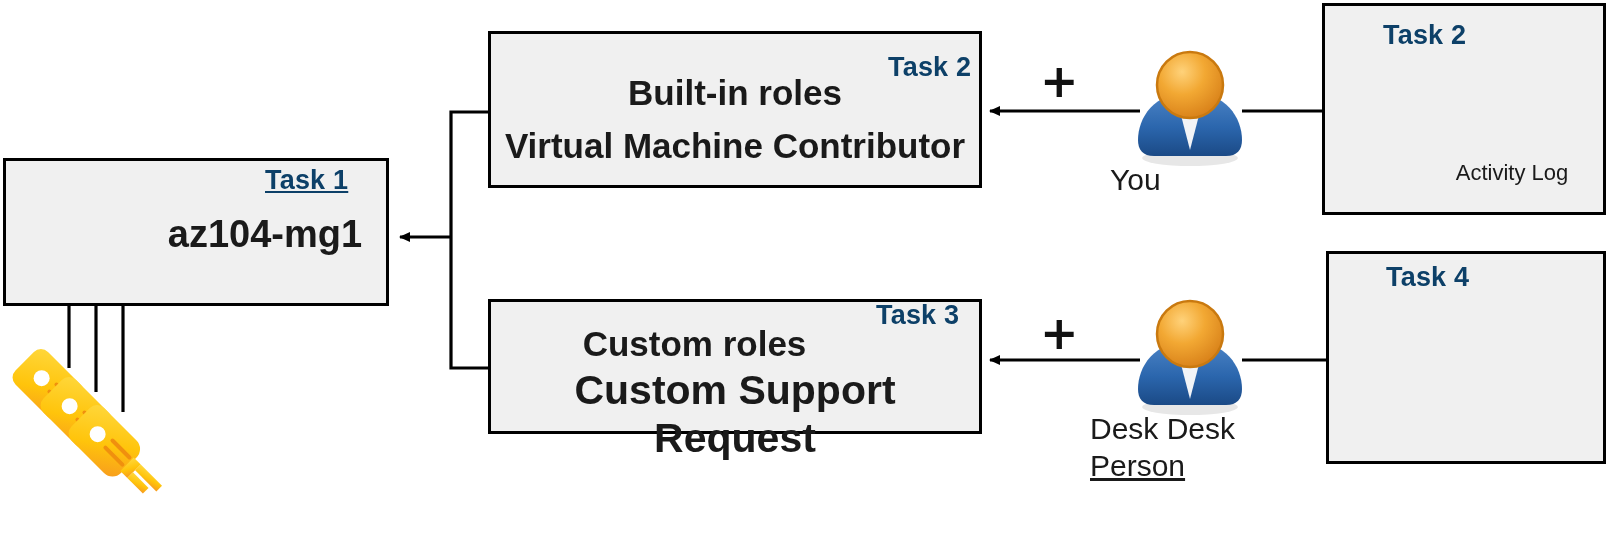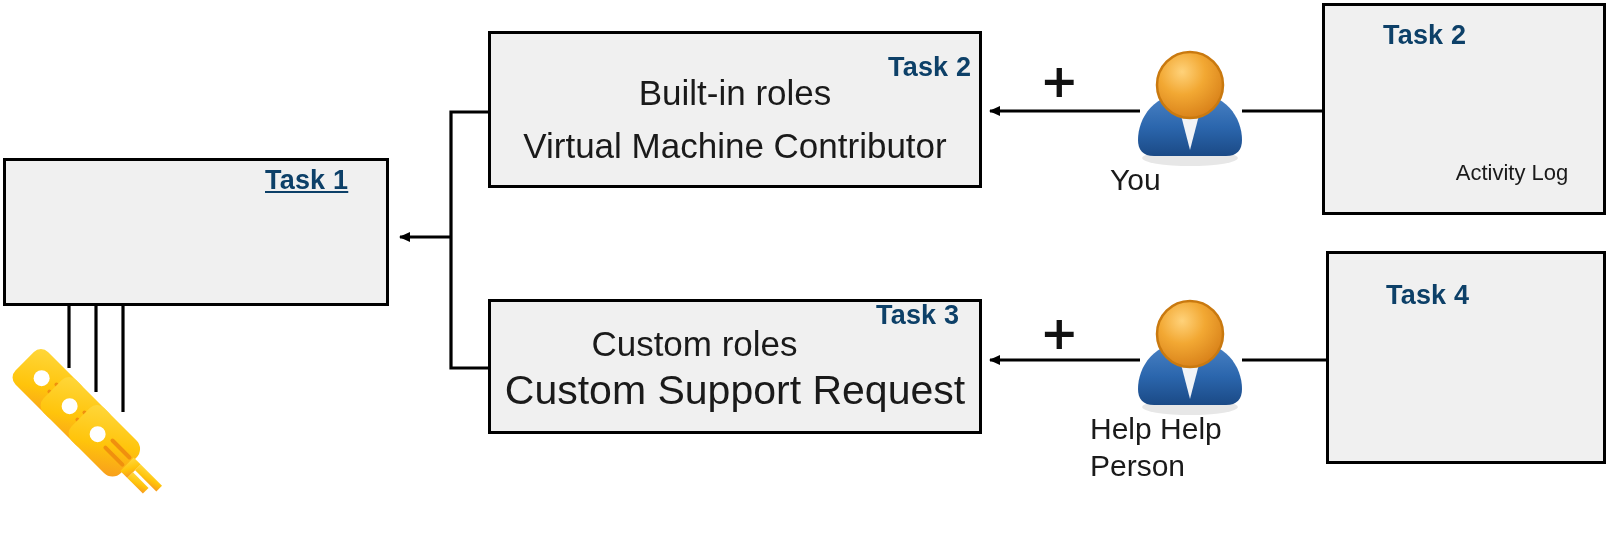--- a/index.html
+++ b/index.html
@@ -3,21 +3,21 @@
 <meta charset="utf-8">
 <style>
   html,body{margin:0;padding:0;background:#ffffff;}
   body{width:1609px;height:541px;position:relative;overflow:hidden;
        font-family:"Liberation Sans","DejaVu Sans",sans-serif;}
   .stage{position:absolute;left:0;top:0;width:1609px;height:541px;}
 
   
   .box{position:absolute;background:#f0f0f0;border:3px solid #000000;box-sizing:border-box;}
   .tasklabel{position:absolute;color:#0d4068;font-weight:bold;font-size:27px;letter-spacing:0.2px;}
-  .boxtext{position:absolute;color:#1a1a1a;font-weight:400;text-align:center;line-height:1.18;}
+  .boxtext{position:absolute;color:#1a1a1a;font-weight:700;text-align:center;line-height:1.18;}
 
   
   .svglayer{position:absolute;left:0;top:0;width:1609px;height:541px;pointer-events:none;}
 
   
   .plus{position:absolute;color:#111;font-weight:bold;font-size:46px;line-height:1;font-family:"DejaVu Sans",sans-serif;}
 
   
   .personlabel{position:absolute;text-align:left;color:#1a1a1a;font-size:30px;line-height:1.15;}
 
@@ -175,39 +175,40 @@
 
     <g>
       <path d="M1412,336 h-22 v58 h58 v-22" fill="none" stroke="#b3b3b3" stroke-width="11" stroke-linecap="round" stroke-linejoin="round"></path>
       <path d="M1417,381 L1464,334" stroke="#3fa0e8" stroke-width="15" stroke-linecap="butt"></path>
       <path d="M1478,322 L1478,362 L1438,322 z" fill="#3fa0e8"></path>
     </g>
   </svg>
 
   <div class="box" style="left:3px;top:158px;width:386px;height:148px;"></div>
   <div class="tasklabel" style="left:265px;top:165px;text-decoration:underline;">Task 1</div>
+  <div class="boxtext" style="left:150px;top:212px;width:230px;font-size:38px;">az104-mg1</div>
 
   <div class="box" style="left:488px;top:31px;width:494px;height:157px;"></div>
   <div class="tasklabel" style="left:888px;top:44px;margin-top:8px;">Task 2</div>
   <div class="boxtext" style="left:492px;top:72px;width:486px;font-size:35px;">Built-in roles</div>
   <div class="boxtext" style="left:492px;top:115px;width:486px;font-size:35px;margin-top:10px;">Virtual Machine Contributor</div>
 
   <div class="box" style="left:488px;top:299px;width:494px;height:135px;"></div>
   <div class="tasklabel" style="left:876px;top:300px;">Task 3</div>
   <div class="boxtext" style="left:492px;top:323px;width:405px;font-size:35px;">Custom roles</div>
   <div class="boxtext" style="left:492px;top:366px;width:486px;font-size:41px;">Custom Support Request</div>
 
   <div class="box" style="left:1322px;top:3px;width:284px;height:212px;"></div>
   <div class="tasklabel" style="left:1383px;top:20px;">Task 2</div>
   <div class="cardcaption" style="left:1322px;top:160px;width:284px;">Activity Log</div>
 
   <div class="box" style="left:1326px;top:251px;width:280px;height:213px;"></div>
-  <div class="tasklabel" style="left:1386px;top:280px;">Task 4</div>
+  <div class="tasklabel" style="left:1386px;top:262px;">Task 4</div>
 
   <div class="plus" style="left:1040px;top:58px;">+</div>
   <div class="plus" style="left:1040px;top:310px;">+</div>
 
   <div class="personlabel" style="left:1110px;top:163px;width:160px;">You</div>
 
-  <div class="personlabel" style="left:1090px;top:412px;width:200px;">Help Help</div>
-  <div class="personlabel" style="left:1090px;top:449px;width:200px;">Person</div>
+  <div class="personlabel" style="left:1090px;top:412px;width:200px;">Desk Desk</div>
+  <div class="personlabel" style="left:1090px;top:449px;width:200px;text-decoration:underline;">Person</div>
 
 </div>
 
 </body></html>

